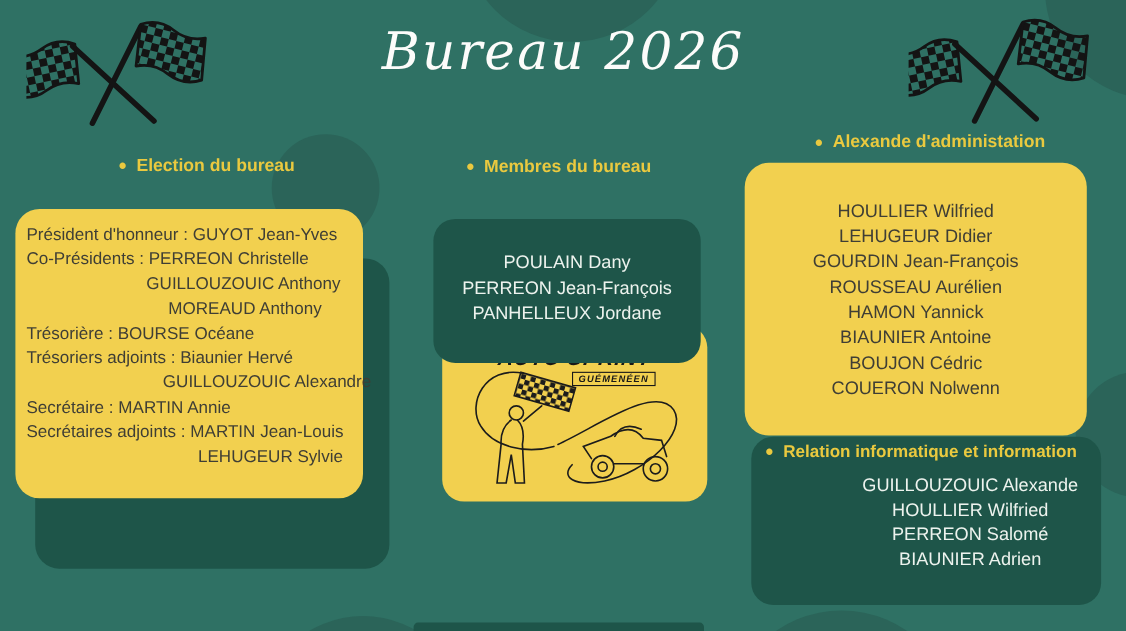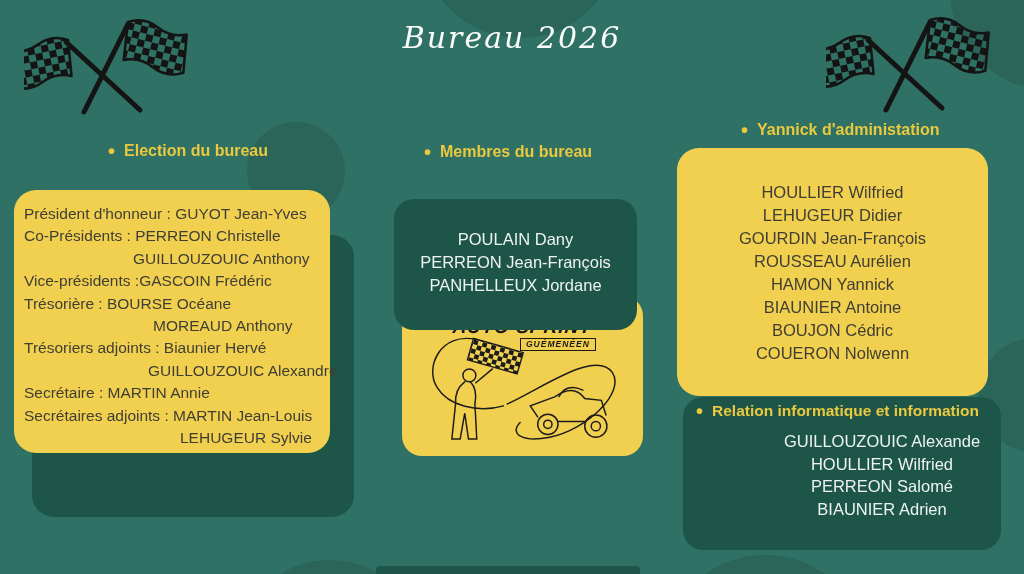--- a/index.html
+++ b/index.html
@@ -9,21 +9,21 @@
     background:var(--background,#2F7164);
     overflow:hidden;
     font-family:"Liberation Sans",sans-serif;
   }
   .circle{position:absolute;border-radius:50%;background:var(--circle,#2B6459);z-index:1;}
   .bottom-bar{position:absolute;left:376px;top:566px;width:264px;height:8px;
     background:var(--card-dark,#1E5549);border-radius:4px 4px 0 0;z-index:2;}
   .title{
     position:absolute;left:0;right:0;top:20px;text-align:center;z-index:6;
     font-family:"DejaVu Serif","Liberation Serif",serif;font-style:italic;
-    font-size:30px;color:#FCFCFA;letter-spacing:2px;
+    font-size:47px;color:#FCFCFA;letter-spacing:2px;
   }
   .flags{position:absolute;z-index:5;}
   .flags.left{left:24px;top:8px;}
   .flags.right{left:826px;top:6px;}
   .heading{position:absolute;display:flex;align-items:center;gap:9px;z-index:7;
     color:var(--heading-text,#EAC93F);font-weight:bold;font-size:16px;white-space:nowrap;}
   .heading .dot{font-size:20px;line-height:16px;}
   .card{position:absolute;border-radius:22px;}
   .card.yellow{background:var(--card-yellow,#F2D04F);z-index:3;}
   .card.dark{background:var(--card-dark,#1E5549);z-index:2;margin-top:21px;}
@@ -94,23 +94,22 @@
   <div class="heading" style="left:108px;top:142px;">
     <span class="dot">•</span>
     <span>Election du bureau</span>
   </div>
   <div class="card dark" style="left:32px;top:214px;width:322px;height:282px;"></div>
   <div class="card yellow" style="left:14px;top:190px;width:316px;height:263px;">
     <div class="election-lines">
         <div class="list-line">Président d'honneur : GUYOT Jean-Yves</div>
         <div class="list-line">Co-Présidents : PERREON Christelle</div>
         <div class="list-line" style="padding-left: 109px;">GUILLOUZOUIC Anthony</div>
-        <div class="list-line">Vice-présidents :GASCOIN Frédéric</div>
+        <div class="list-line" style="padding-left: 129px;">MOREAUD Anthony</div>
         <div class="list-line">Trésorière : BOURSE Océane</div>
-        <div class="list-line" style="padding-left: 129px;">MOREAUD Anthony</div>
         <div class="list-line">Trésoriers adjoints : Biaunier Hervé</div>
         <div class="list-line" style="padding-left: 124px; text-align: right;">GUILLOUZOUIC Alexandre</div>
         <div class="list-line">Secrétaire : MARTIN Annie</div>
         <div class="list-line">Secrétaires adjoints : MARTIN Jean-Louis</div>
         <div class="list-line" style="padding-left: 156px;">LEHUGEUR Sylvie</div>
       </div>
   </div>
 
   <div class="heading" style="left:424px;top:143px;">
     <span class="dot">•</span>
@@ -150,21 +149,21 @@
   <div class="card dark front" style="left:394px;top:178px;width:243px;height:131px;border-radius:20px;">
     <div class="names-light members-list">
         <div class="list-line">POULAIN Dany</div>
         <div class="list-line">PERREON Jean-François</div>
         <div class="list-line">PANHELLEUX Jordane</div>
       </div>
   </div>
 
   <div class="heading" style="left:741px;top:121px;">
     <span class="dot">•</span>
-    <span>Yannick d'administation</span>
+    <span>Alexande d'administation</span>
   </div>
   <div class="card dark" style="left:683px;top:376px;width:318px;height:153px;border-radius:20px;"></div>
   <div class="card yellow" style="left:677px;top:148px;width:311px;height:248px;">
     <div class="names-dark conseil-list">
         <div class="list-line">HOULLIER Wilfried</div>
         <div class="list-line">LEHUGEUR Didier</div>
         <div class="list-line">GOURDIN Jean-François</div>
         <div class="list-line">ROUSSEAU Aurélien</div>
         <div class="list-line">HAMON Yannick</div>
         <div class="list-line">BIAUNIER Antoine</div>

